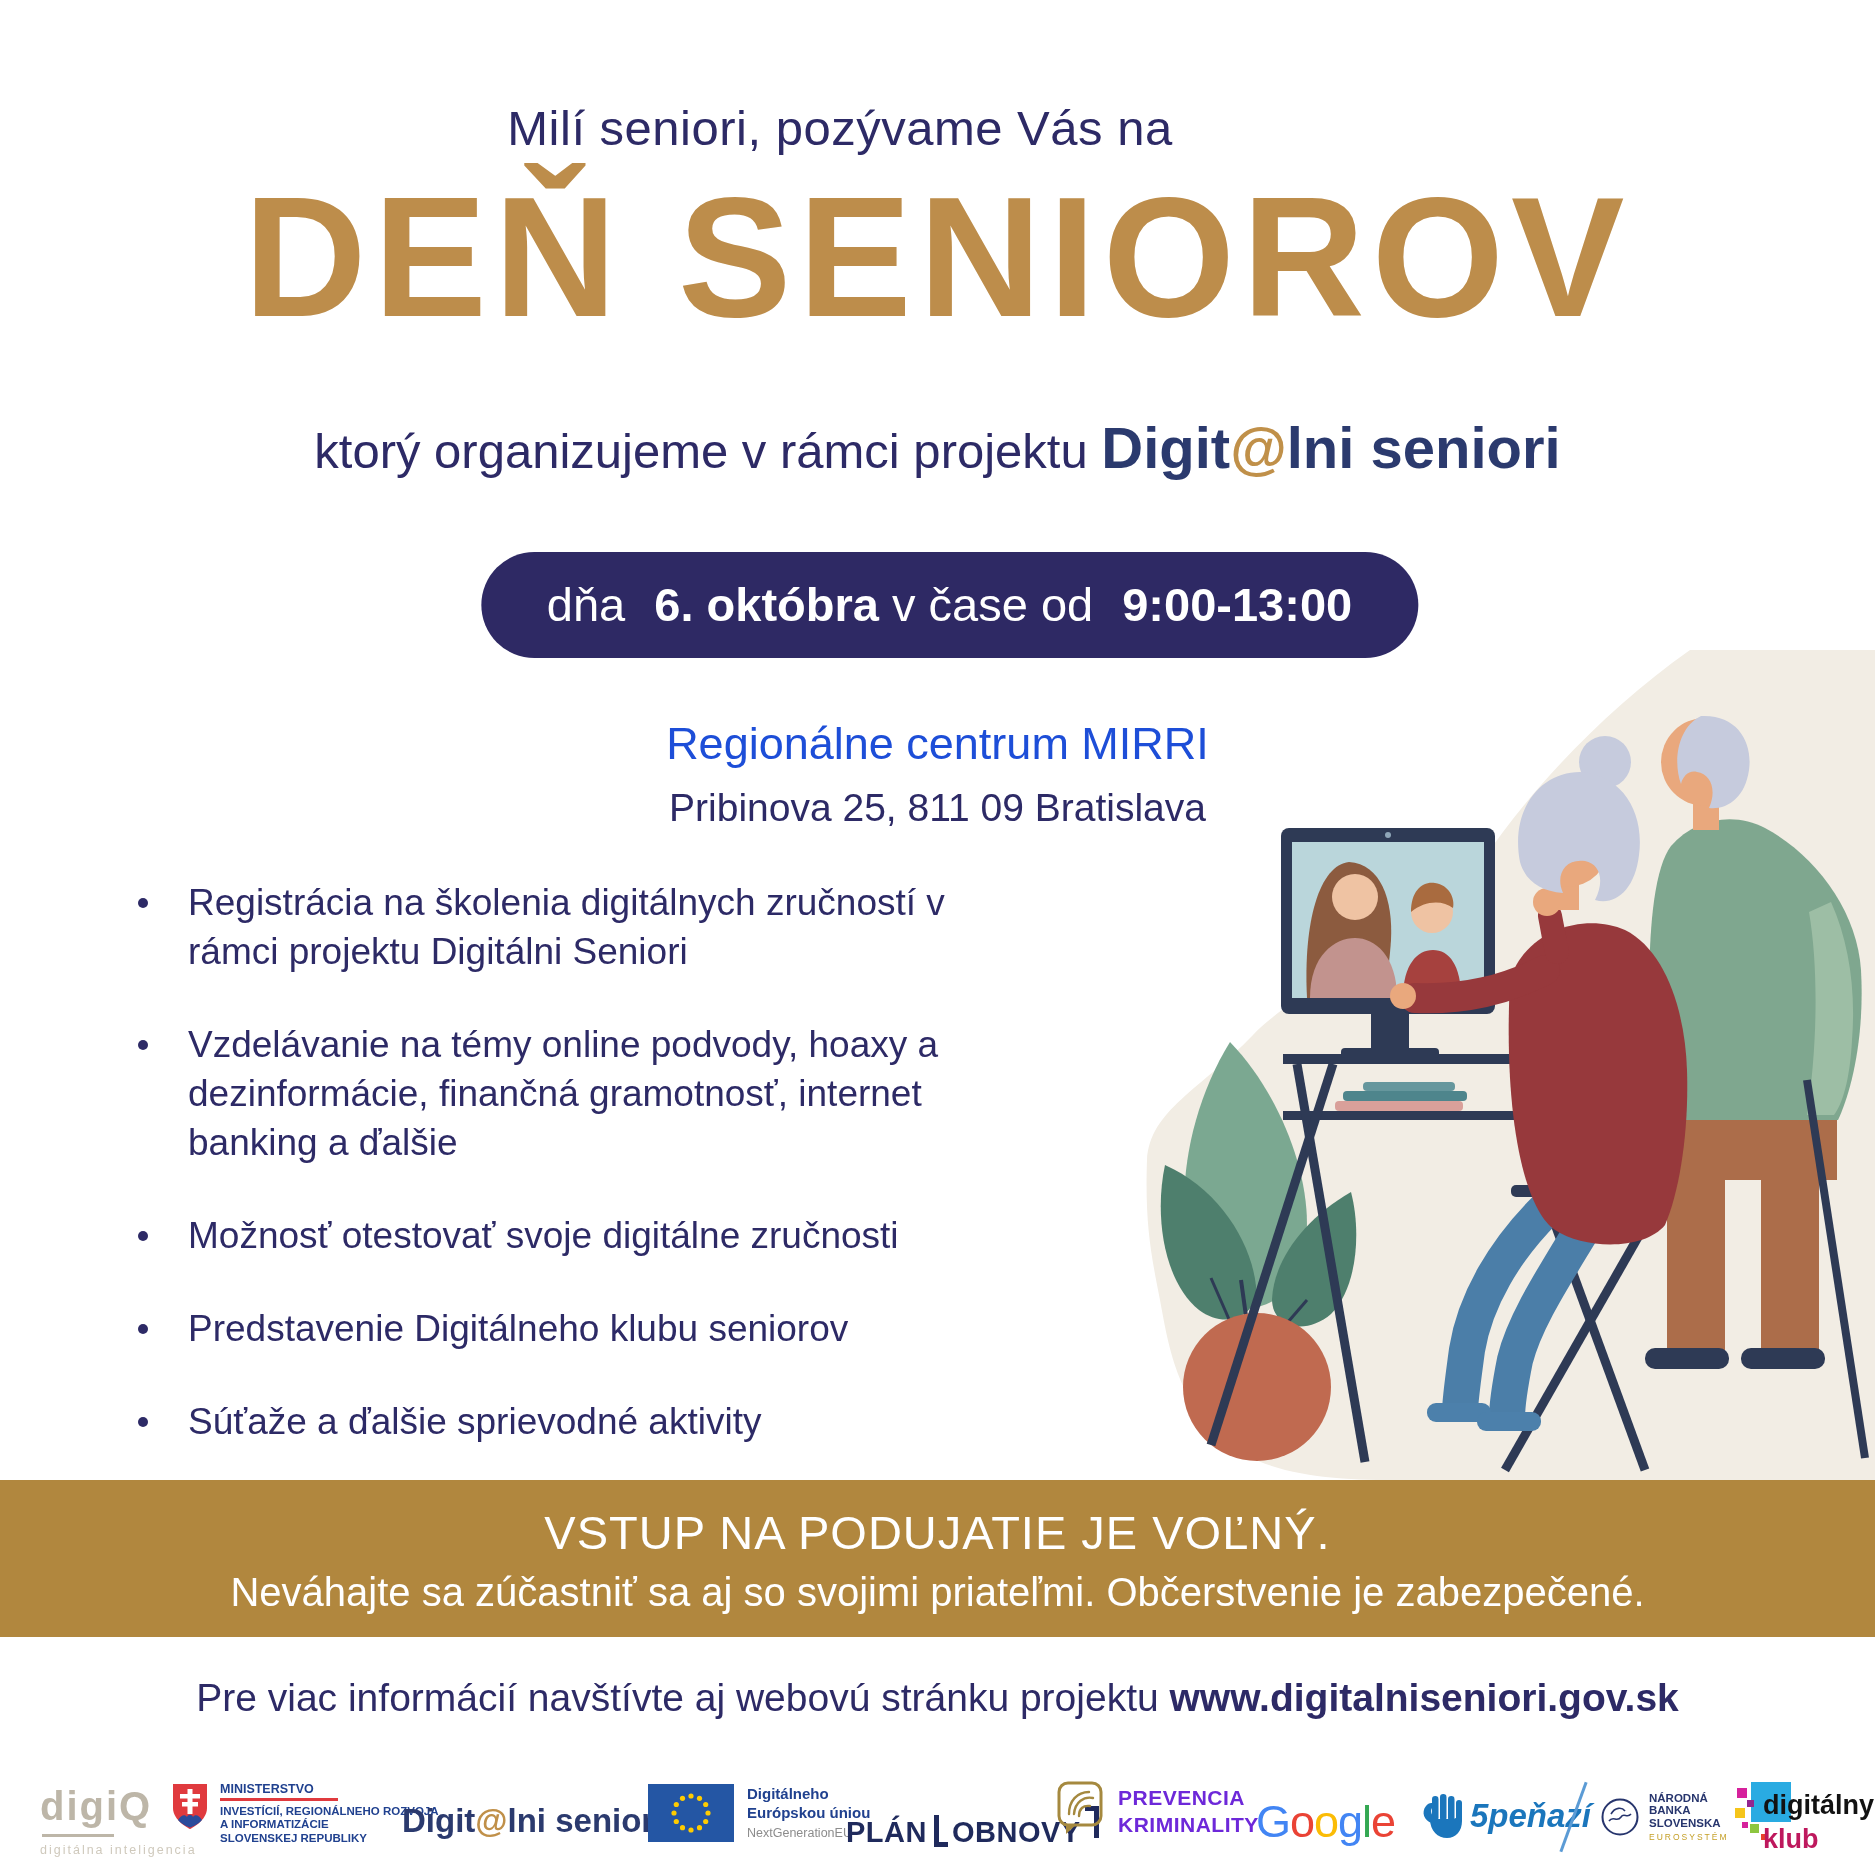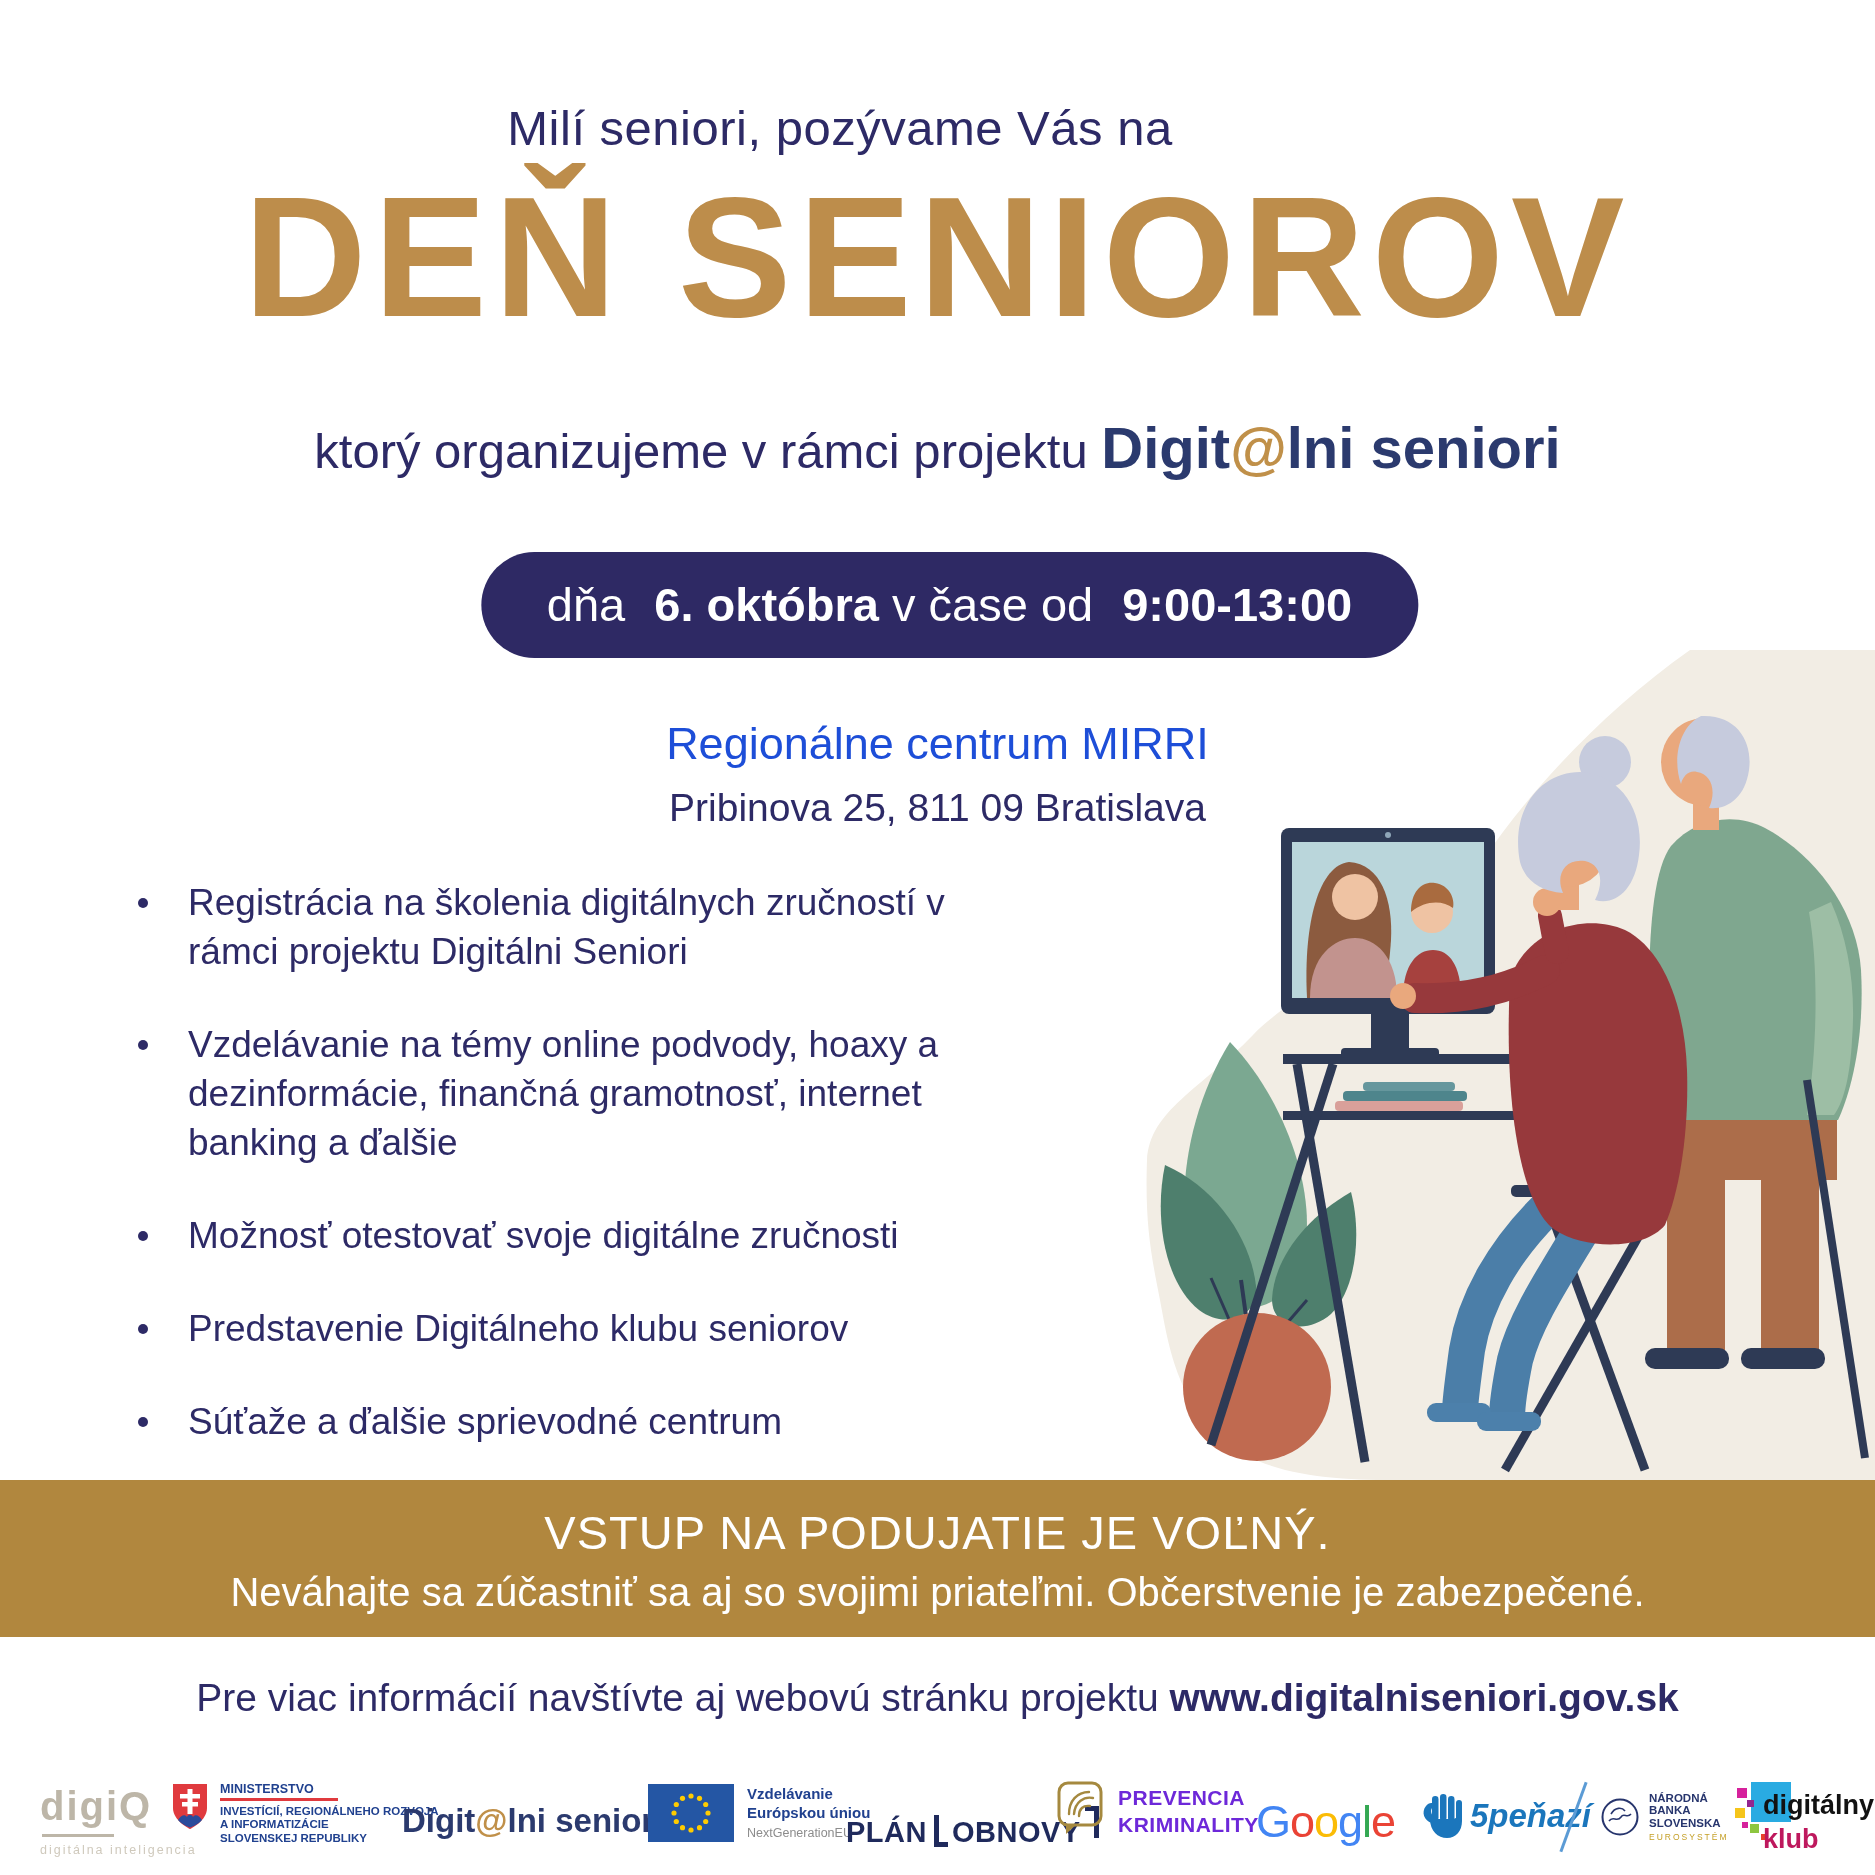--- a/index.html
+++ b/index.html
@@ -98,21 +98,21 @@
   <div class="abs date-pill"><span>dňa </span><b>6. októbra</b><span> v čase od </span><b>9:00-13:00</b></div>
 
   <div class="abs venue">Regionálne centrum MIRRI</div>
   <div class="abs address">Pribinova 25, 811 09 Bratislava</div>
 
   <ul class="abs bullets">
     <li><span class="dot"></span><span>Registrácia na školenia digitálnych zručností v rámci projektu Digitálni Seniori</span></li>
     <li><span class="dot"></span><span>Vzdelávanie na témy online podvody, hoaxy a dezinformácie, finančná gramotnosť, internet banking a ďalšie</span></li>
     <li><span class="dot"></span><span>Možnosť otestovať svoje digitálne zručnosti</span></li>
     <li><span class="dot"></span><span>Predstavenie Digitálneho klubu seniorov</span></li>
-    <li><span class="dot"></span><span>Súťaže a ďalšie sprievodné centrum</span></li>
+    <li><span class="dot"></span><span>Súťaže a ďalšie sprievodné aktivity</span></li>
   </ul>
 
   <svg class="abs illu" viewBox="0 0 930 830">
     <path d="M745,0 C660,60 585,140 538,210 C490,285 360,330 308,385 C255,440 205,460 202,510 C200,570 205,600 215,650 C225,705 235,765 300,805 C345,828 400,830 460,830 L930,830 L930,0 Z" fill="#F2EDE4"></path>
     <g>
       <path d="M285,392 C238,468 226,570 255,626 C278,669 331,669 353,622 C379,563 346,455 285,392 Z" fill="#7BA891"></path>
       <path d="M220,515 C272,538 306,590 311,636 C313,669 279,679 254,660 C219,632 209,566 220,515 Z" fill="#4E7F6D"></path>
       <path d="M406,542 C359,569 329,610 327,649 C327,679 362,685 386,664 C413,637 416,580 406,542 Z" fill="#4E7F6D"></path>
       <path d="M296,630 L306,702" stroke="#2E3A55" stroke-width="4" fill="none"></path>
       <path d="M266,628 L300,706" stroke="#2E3A55" stroke-width="3" fill="none"></path>
@@ -227,21 +227,21 @@
             <circle cx="51.5" cy="43.7" r="2.6"></circle>
           <circle cx="43" cy="46" r="2.6"></circle>
             <circle cx="34.5" cy="43.7" r="2.6"></circle>
             <circle cx="28.3" cy="37.5" r="2.6"></circle>
           <circle cx="26" cy="29" r="2.6"></circle>
             <circle cx="28.3" cy="20.5" r="2.6"></circle>
             <circle cx="34.5" cy="14.3" r="2.6"></circle>
         </g>
       </svg>
       <div class="eu-text">
-        <div class="eu-l">Vzdelávanie</div>
+        <div class="eu-l">Digitálneho</div>
         <div class="eu-l">Európskou úniou</div>
         <div class="eu-l3">NextGenerationEU</div>
       </div>
     </div>
 
     <div class="logo plan"><span>PLÁN</span><span class="brk open"></span><span>OBNOVY</span><span class="brk close"></span></div>
 
     <div class="logo prev">
       <svg width="50" height="56" viewBox="0 0 50 56">
         <rect x="3" y="3" width="42" height="42" rx="9" fill="none" stroke="#A5893F" stroke-width="3"></rect>

